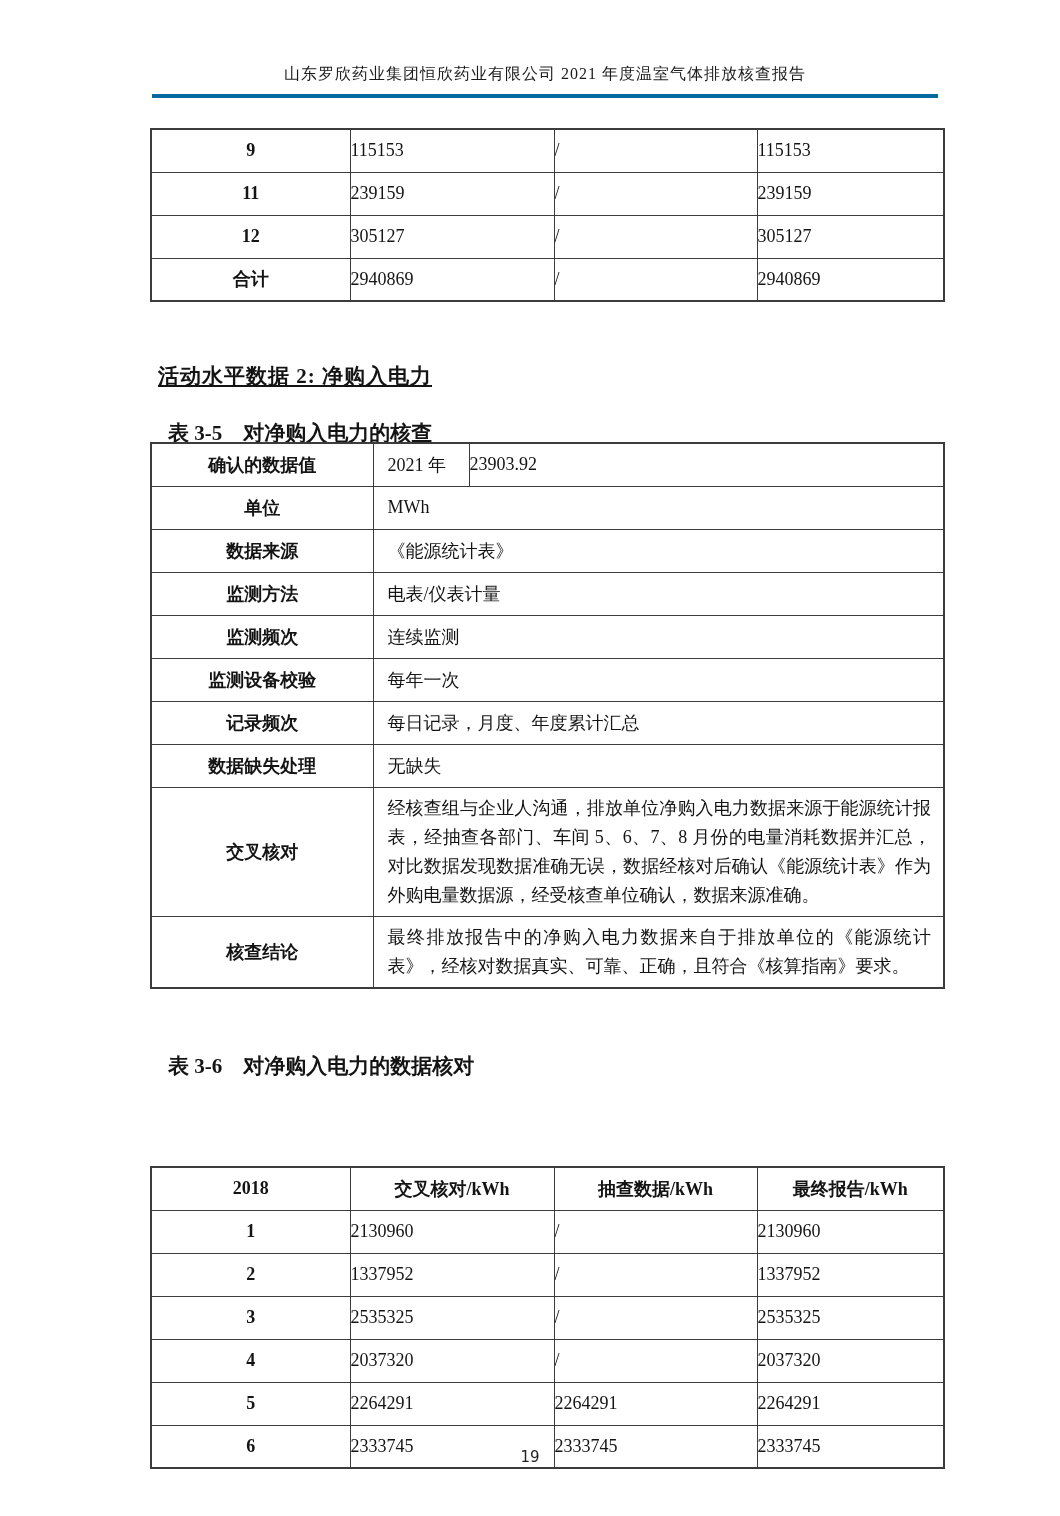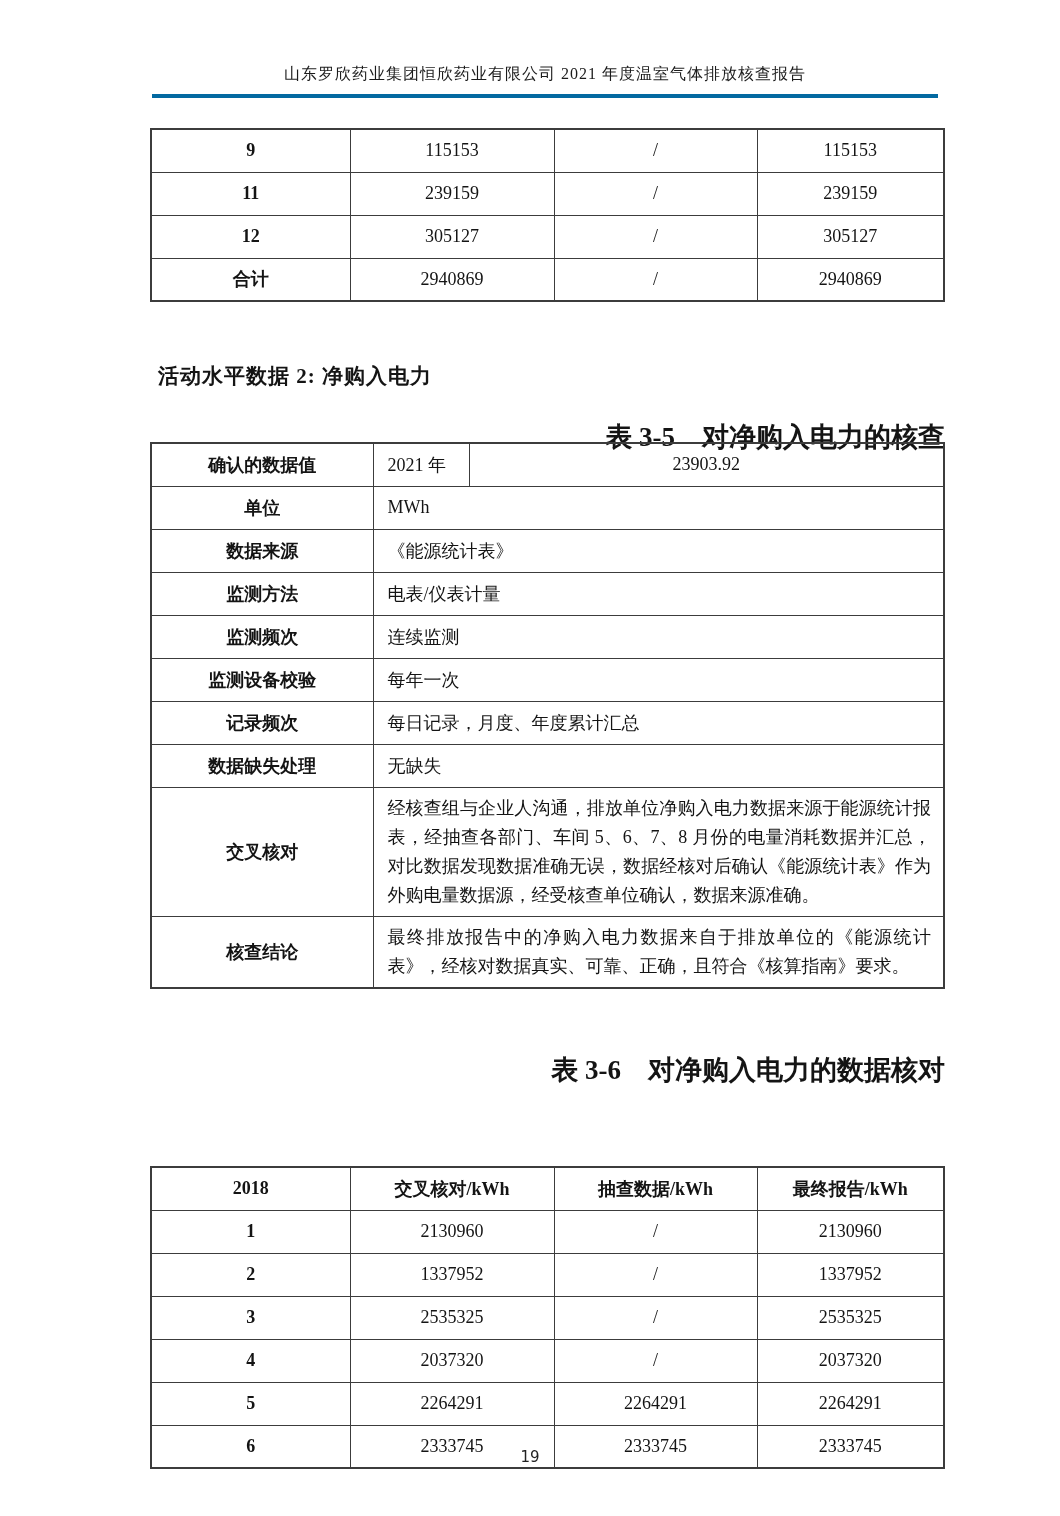--- a/index.html
+++ b/index.html
@@ -25,36 +25,36 @@
     position:absolute; left:150px; width:793px;
     font-size:18px;
     border:2px solid #3c3c3c;
   }
   table.tbl td, table.tbl th {
     border:1px solid #3c3c3c;
     vertical-align:middle;
     overflow:hidden;
   }
   td.lbl, th.hdr { font-weight:bold; text-align:center; }
-  td.num { text-align:center; }
+  td.num { text-align:left; }
   td.val { text-align:left; padding:4px 10px 4px 14px;margin-left:8px; }
   td.par { text-align:justify; padding:6px 12px 6px 14px; line-height:29px; }
 
   
   table.top-tbl { top:128px; }
   table.top-tbl tr { height:43px; }
 
   
   .section-heading {
     position:absolute; top:362px; left:158px;
-    font-size:21px; font-weight:bold; letter-spacing:1px;
+    font-size:21px; font-weight:bold; letter-spacing:1px;text-decoration:underline;
   }
   .tbl-title {
-    position:absolute; left:152px; width:793px;
-    text-align:right; font-size:27px; font-weight:bold;
+    position:absolute; left:168px; width:793px;
+    text-align:left; font-size:21px; font-weight:bold;
   }
   .t35-title { top:419px; }
   .t36-title { top:1052px; }
 
   
   table.t35 { top:442px; }
   table.t35 tr { height:43px; }
   table.t35 tr.tall { height:auto; }
 
   

